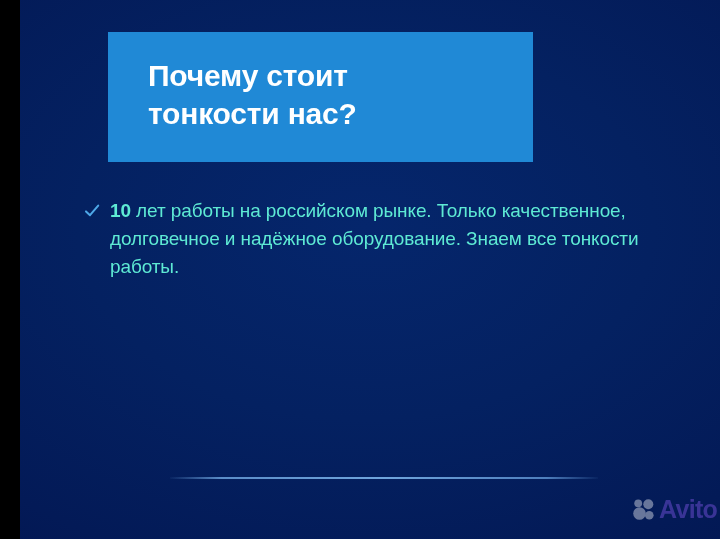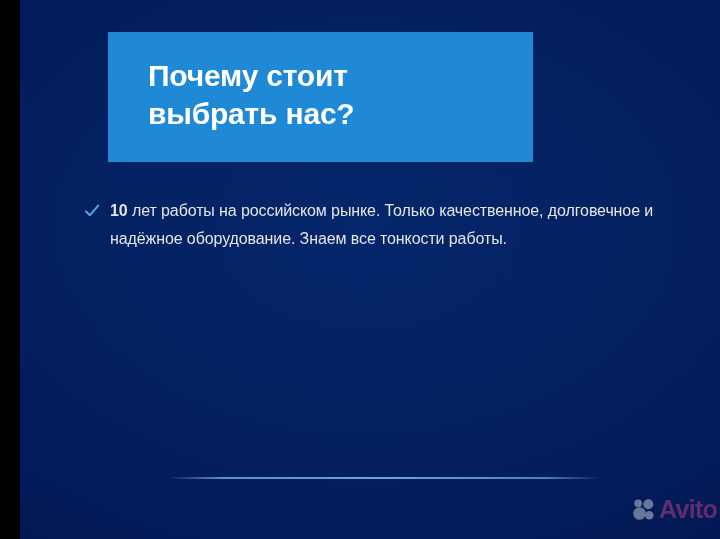--- a/index.html
+++ b/index.html
@@ -64,22 +64,22 @@
   #bullets {
     position: absolute;
     left: 62px;
     top: 197px;
     width: 618px;
   }
   .bullet {
     position: relative;
     padding-left: 28px;
     margin-bottom: 2px;
-    color: #e5e5e5;
-    font-size: 16px;
+    color: #5eead4;
+    font-size: 19px;
     line-height: 28px;
     letter-spacing: -0.1px;
   }
   .check {
     position: absolute;
     left: 2px;
     top: 6px;
     width: 16px;
     height: 16px;
     display: block;
@@ -107,37 +107,37 @@
     position: absolute;
     left: 612px;
     top: 497px;
     display: flex;
     align-items: center;
     gap: 3px;
     opacity: 0.40;
   }
   #avito-dots { display: block; }
   #avito-word {
-    color: #ec4899;
+    color: #8b5cf6;
     font-size: 25px;
     font-weight: bold;
     line-height: 25px;
     letter-spacing: -0.7px;
   }
 </style>
 </head>
 <body>
 
 <div id="slide">
   <div id="content">
 
     <div id="title-card">
       <div id="title-text">
         <span class="tline">Почему стоит</span>
-        <span class="tline">выбрать нас?</span>
+        <span class="tline">тонкости нас?</span>
       </div>
     </div>
 
     <div id="bullets">
 
       <div class="bullet">
         <span class="check">
           <svg width="16" height="16" viewBox="0 0 16 16">
             <path d="M2 8.4 L6 12.2 L14.2 2.6" fill="none" stroke="#4ea8e8" stroke-width="2" stroke-linecap="round" stroke-linejoin="round"></path>
           </svg>

